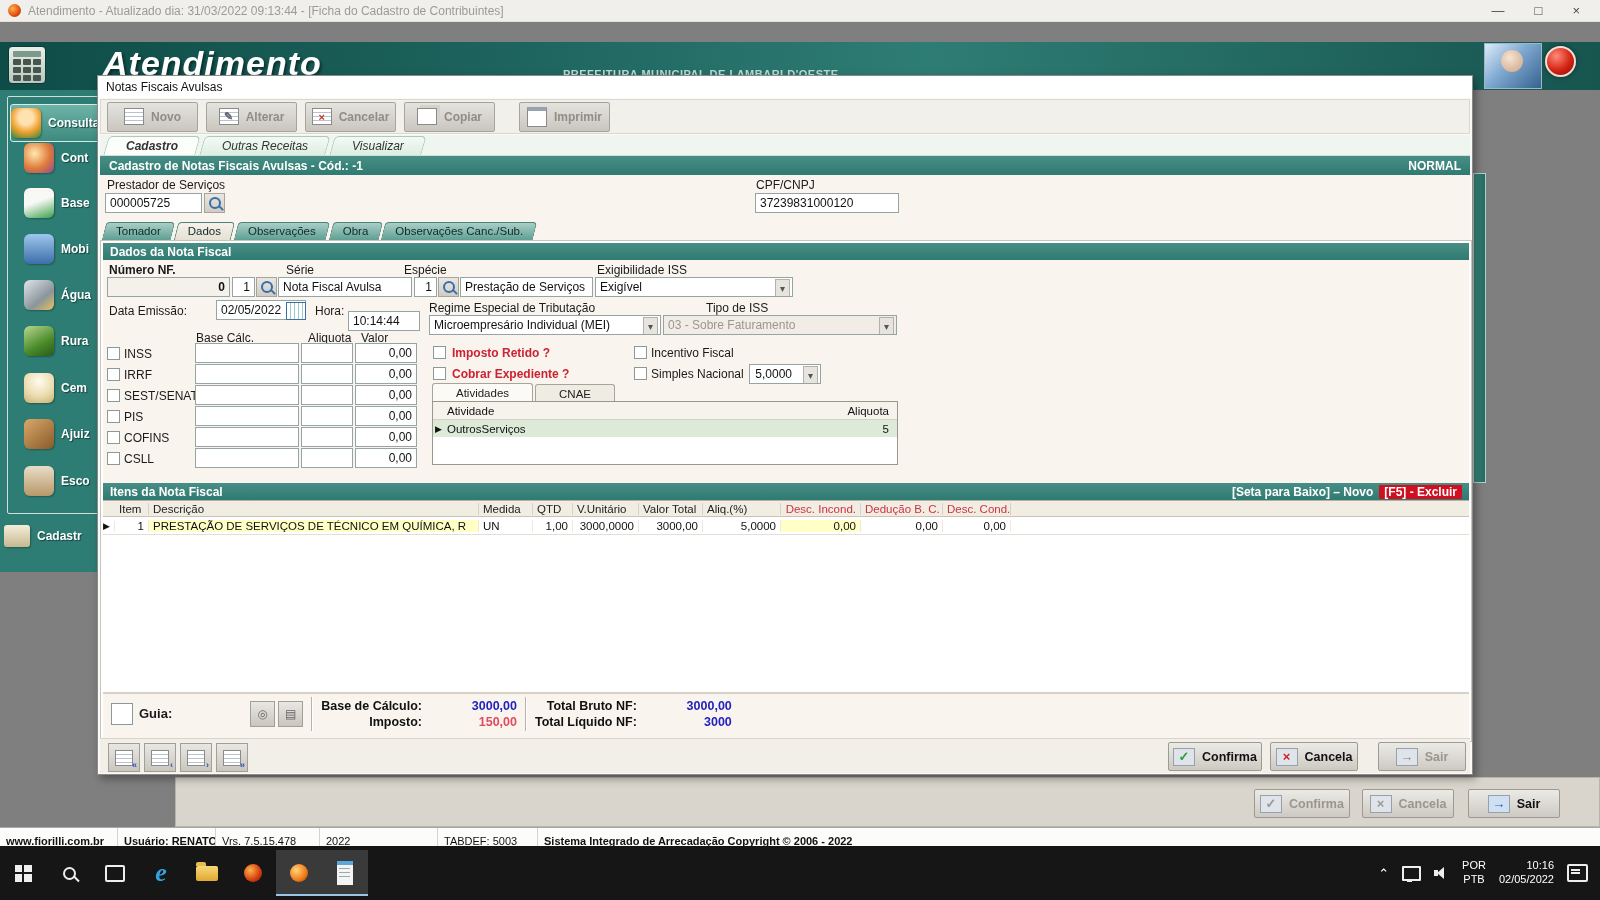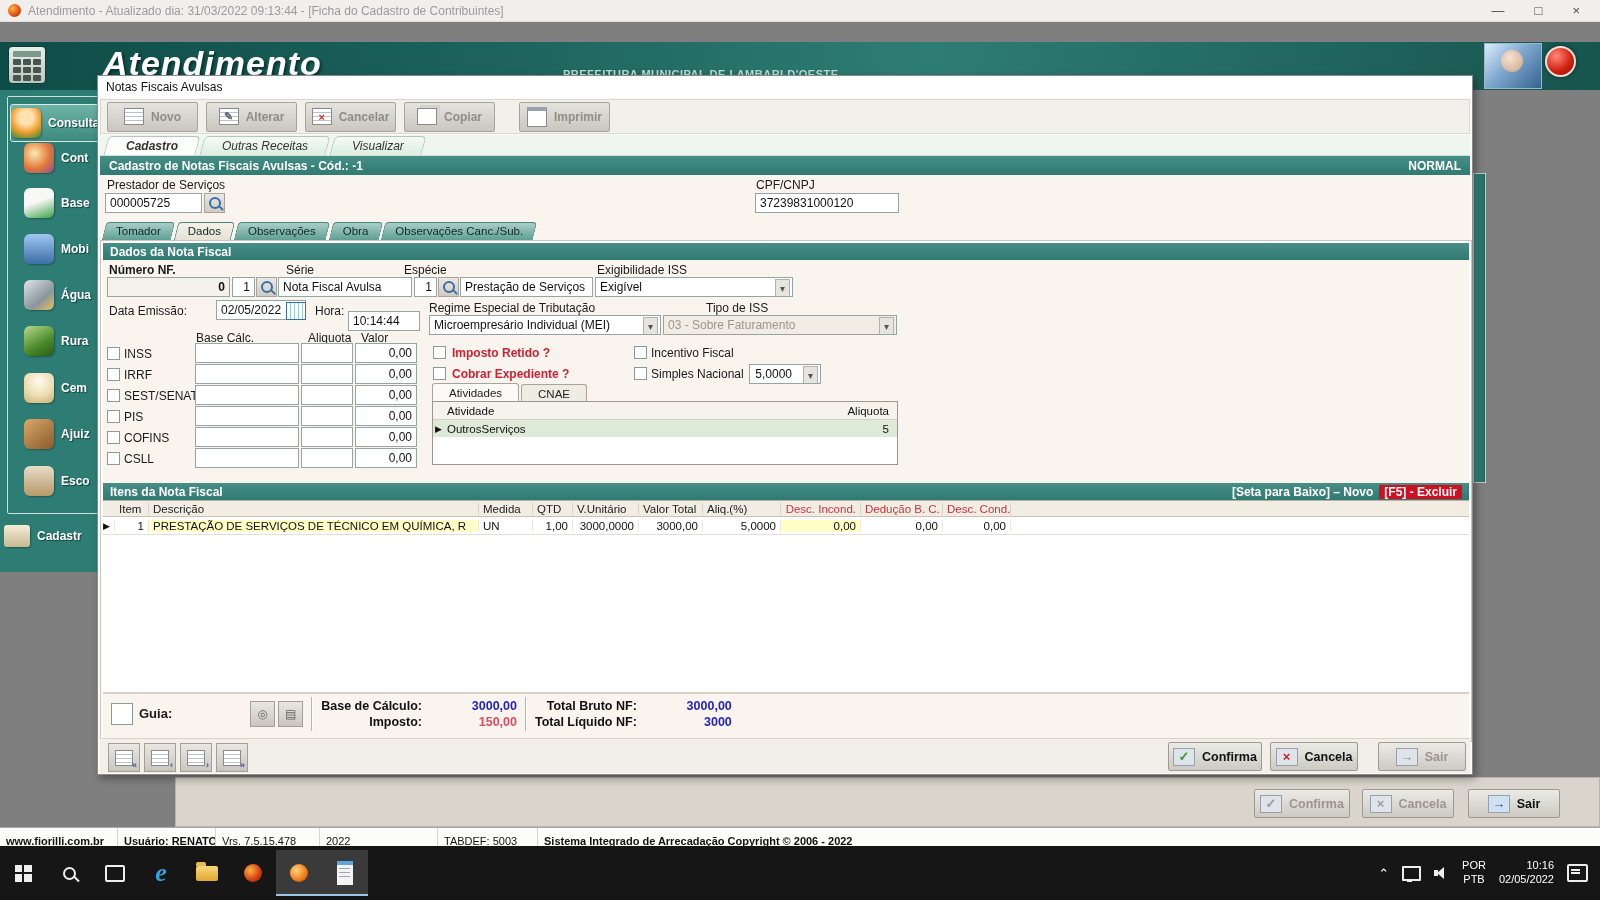--- a/index.html
+++ b/index.html
@@ -100,21 +100,21 @@
          outline:1px solid #c9c4bb;background:#f9f4ee;}
   .secbar{position:absolute;left:0;top:0;width:100%;height:17px;box-sizing:border-box;
           background:linear-gradient(180deg,#478e86,#2f7a72);color:#fff;font-weight:bold;
           display:flex;align-items:center;justify-content:space-between;padding:0 7px;}
   .ftabs{position:absolute;left:4px;top:47px;height:19px;display:flex;gap:3px;}
   .ftab{position:relative;height:18px;padding:0 12px;display:flex;align-items:center;font-size:11.5px;color:#102a24;cursor:pointer;}
   .ftab::before{content:"";position:absolute;inset:0;background:linear-gradient(180deg,#a9cfc7,#5f9f93);
                 border:1px solid #4b8378;border-bottom:none;border-radius:4px 4px 0 0;transform:skewX(-14deg);}
   .ftab span{position:relative;}
   .ftab.active::before{background:linear-gradient(180deg,#f6f2ea,#e6e0d4);}
-  .atab{position:relative;height:17px;padding:0 16px;display:flex;align-items:center;font-size:11.5px;color:#222;
+  .atab{position:relative;height:17px;padding:0 23px;display:flex;align-items:center;font-size:11.5px;color:#222;
         background:#efece4;border:1px solid #a9a49a;border-bottom:none;border-radius:3px 3px 0 0;cursor:pointer;}
   .atab.active{background:#fbfaf6;font-weight:normal;height:18px;}
   
   .grid{position:absolute;left:0;width:1366px;background:#fff;border-top:1px solid #b5b0a6;}
   .grow{display:flex;align-items:center;height:17px;font-size:11.5px;border-bottom:1px solid #e4dfd5;}
   .grow.head{height:15px;background:#f2ede3;color:#222;border-bottom:1px solid #c9c3b7;}
   .gc{box-sizing:border-box;padding:0 4px;white-space:nowrap;overflow:hidden;border-right:1px solid #eee8dd;}
   .head .gc{border-right:1px solid #d8d2c6;}
   .c-mark{width:12px;padding:0;} .c-item{width:34px;text-align:right;} .c-desc{width:330px;}
   .c-med{width:54px;} .c-qtd{width:40px;text-align:right;} .c-vu{width:66px;text-align:right;}

